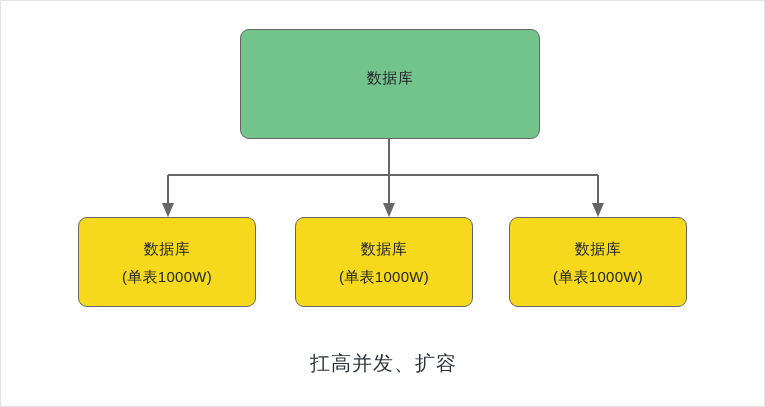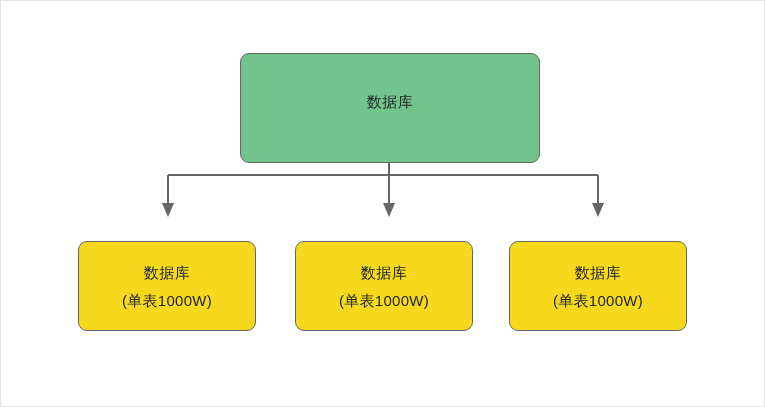--- a/index.html
+++ b/index.html
@@ -23,21 +23,20 @@
     position: absolute;
     box-sizing: border-box;
     border: 1.6px solid #666666;
     border-radius: 9px;
     display: flex;
     flex-direction: column;
     align-items: center;
     justify-content: center;
     color: #23262b;
     line-height: 1.0;
-    margin-top: 24px;
   }
   .node .line1 {
     font-size: 15px;
     letter-spacing: 0.5px;
     margin-bottom: 13px;
   }
   .node .line2 {
     font-size: 15px;
     letter-spacing: 0.3px;
   }
@@ -110,14 +109,15 @@
   <div class="node leaf-node" id="leaf-node-1">
     <span class="line1">数据库</span>
     <span class="line2">(单表1000W)</span>
   </div>
 
   <div class="node leaf-node" id="leaf-node-2">
     <span class="line1">数据库</span>
     <span class="line2">(单表1000W)</span>
   </div>
 
+  <div id="caption">扛高并发、扩容</div>
 
 </div>
 
 </body></html>

